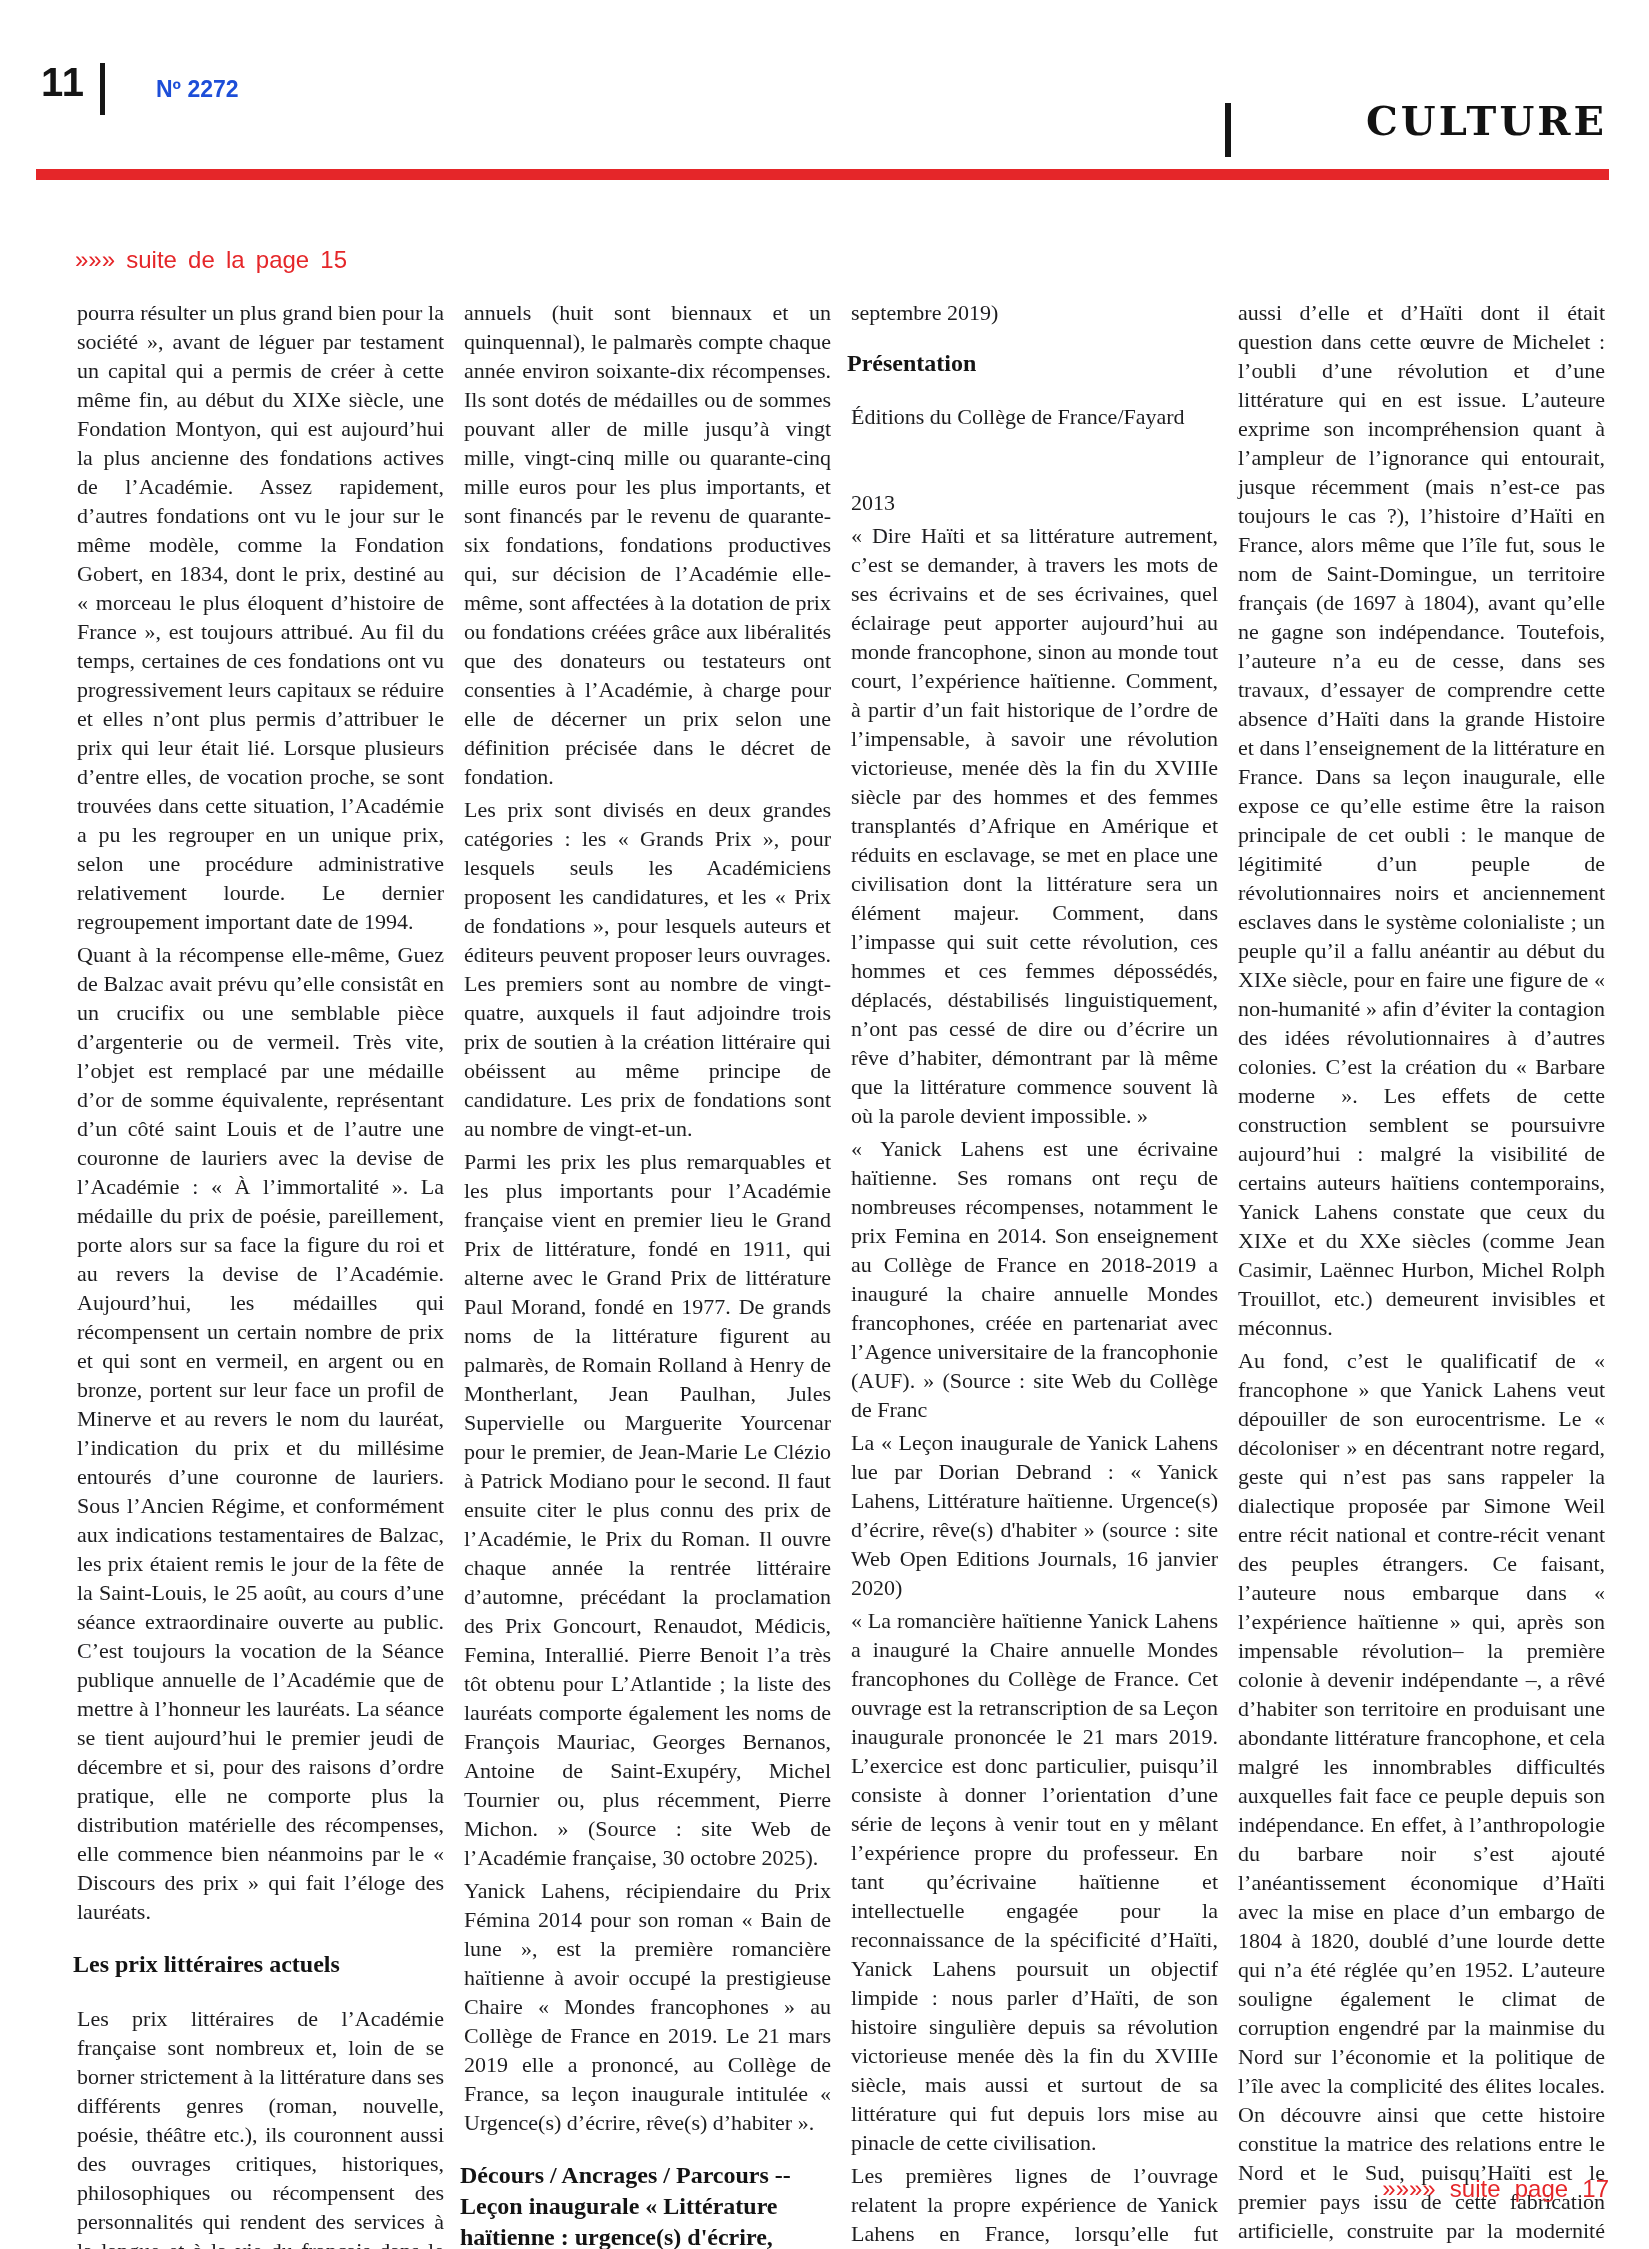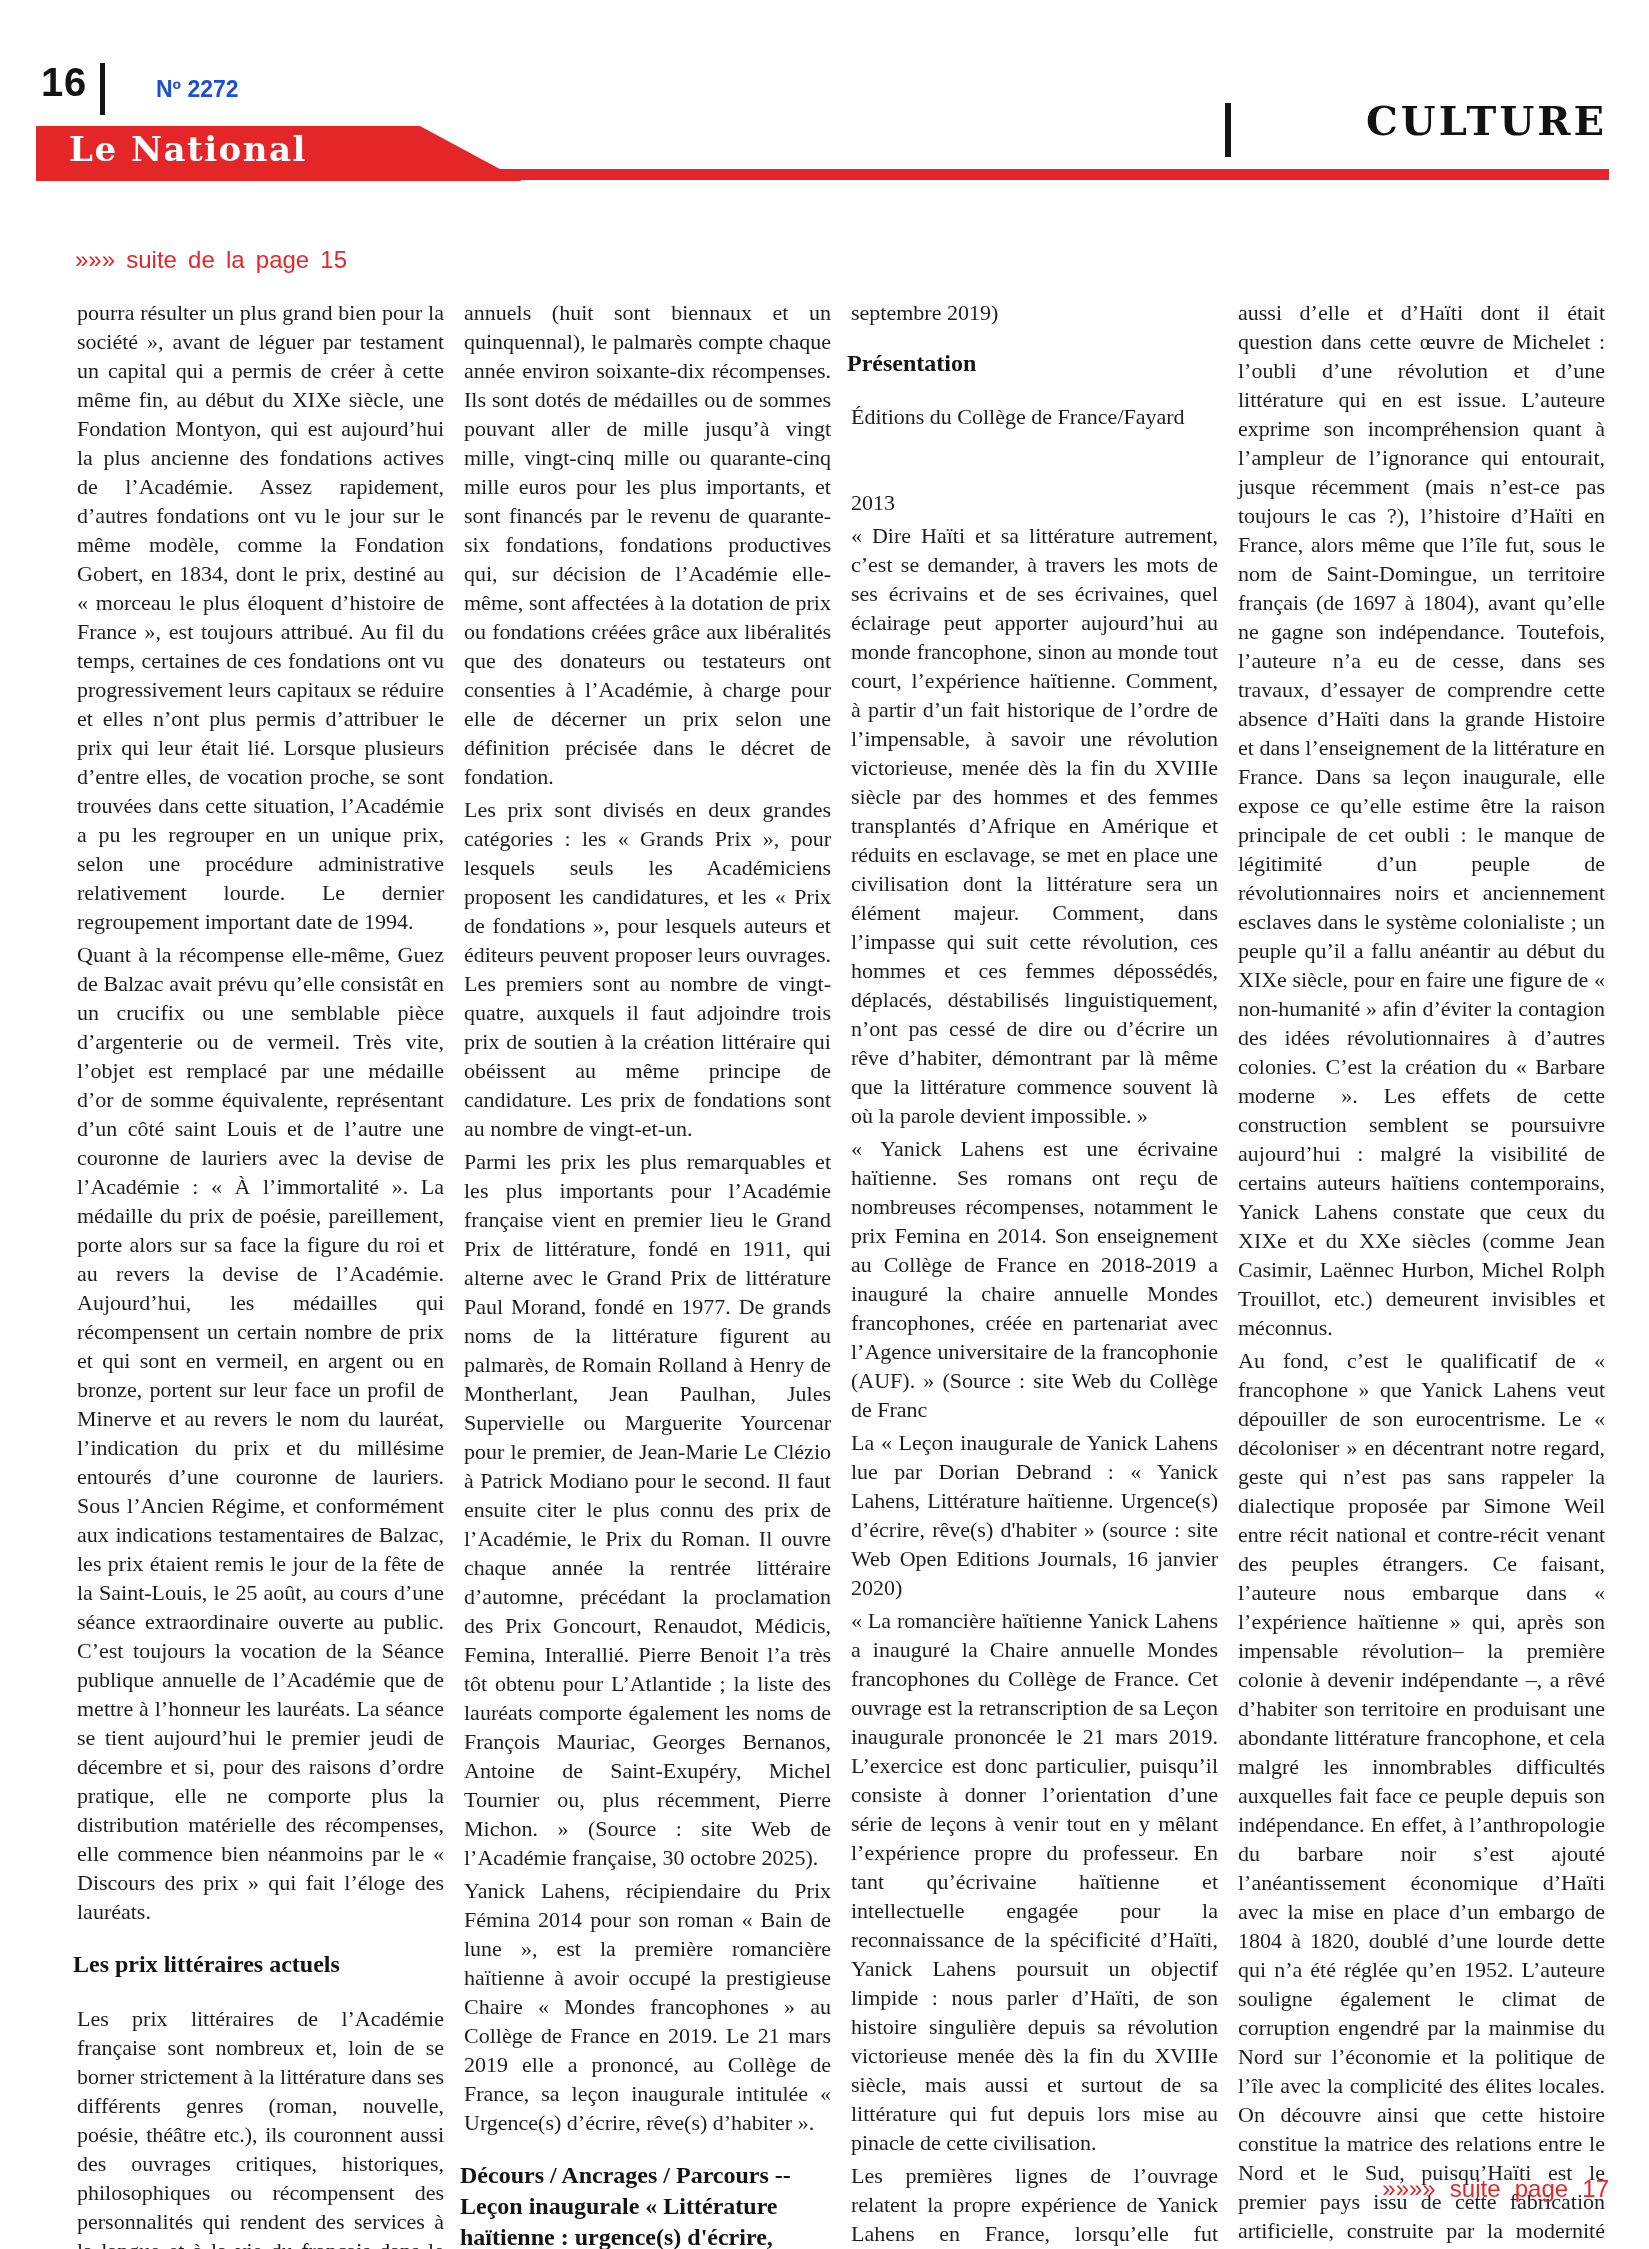--- a/index.html
+++ b/index.html
@@ -75,29 +75,26 @@
   .col-3{left:847px;}
   .col-4{left:1234px;}
   .pub-line{margin-bottom:57px !important;}
   .subhead.tight{margin:21px 0 22.5px 0;}
 </style>
 </head>
 <body>
 
 <div class="page">
 
-  <div class="pageno">16</div>
+  <div class="pageno">11</div>
   <div class="pageno-bar"></div>
   <div class="issue">Nº 2272</div>
   <div class="section-bar"></div>
   <div class="section">CULTURE</div>
 
-  <div class="banner">
-    <span class="brand">Le National</span>
-  </div>
   <div class="rule"></div>
 
   <div class="cont-top">»»» suite de la page 15</div>
 
   <div class="col col-1">
     <p>pourra résulter un plus grand bien pour la société », avant de léguer par testament un capital qui a permis de créer à cette même fin, au début du XIXe siècle, une Fondation Montyon, qui est aujourd’hui la plus ancienne des fondations actives de l’Académie. Assez rapidement, d’autres fondations ont vu le jour sur le même modèle, comme la Fondation Gobert, en 1834, dont le prix, destiné au « morceau le plus éloquent d’histoire de France », est toujours attribué. Au fil du temps, certaines de ces fondations ont vu progressivement leurs capitaux se réduire et elles n’ont plus permis d’attribuer le prix qui leur était lié. Lorsque plusieurs d’entre elles, de vocation proche, se sont trouvées dans cette situation, l’Académie a pu les regrouper en un unique prix, selon une procédure administrative relativement lourde. Le dernier regroupement important date de 1994.</p>
     <p>Quant à la récompense elle-même, Guez de Balzac avait prévu qu’elle consistât en un crucifix ou une semblable pièce d’argenterie ou de vermeil. Très vite, l’objet est remplacé par une médaille d’or de somme équivalente, représentant d’un côté saint Louis et de l’autre une couronne de lauriers avec la devise de l’Académie : « À l’immortalité ». La médaille du prix de poésie, pareillement, porte alors sur sa face la figure du roi et au revers la devise de l’Académie. Aujourd’hui, les médailles qui récompensent un certain nombre de prix et qui sont en vermeil, en argent ou en bronze, portent sur leur face un profil de Minerve et au revers le nom du lauréat, l’indication du prix et du millésime entourés d’une couronne de lauriers. Sous l’Ancien Régime, et conformément aux indications testamentaires de Balzac, les prix étaient remis le jour de la fête de la Saint-Louis, le 25 août, au cours d’une séance extraordinaire ouverte au public. C’est toujours la vocation de la Séance publique annuelle de l’Académie que de mettre à l’honneur les lauréats. La séance se tient aujourd’hui le premier jeudi de décembre et si, pour des raisons d’ordre pratique, elle ne comporte plus la distribution matérielle des récompenses, elle commence bien néanmoins par le « Discours des prix » qui fait l’éloge des lauréats.</p>
     <div class="subhead">Les prix littéraires actuels</div>
     <p>Les prix littéraires de l’Académie française sont nombreux et, loin de se borner strictement à la littérature dans ses différents genres (roman, nouvelle, poésie, théâtre etc.), ils couronnent aussi des ouvrages critiques, historiques, philosophiques ou récompensent des personnalités qui rendent des services à la langue et à la vie du français dans le monde.</p>
 

